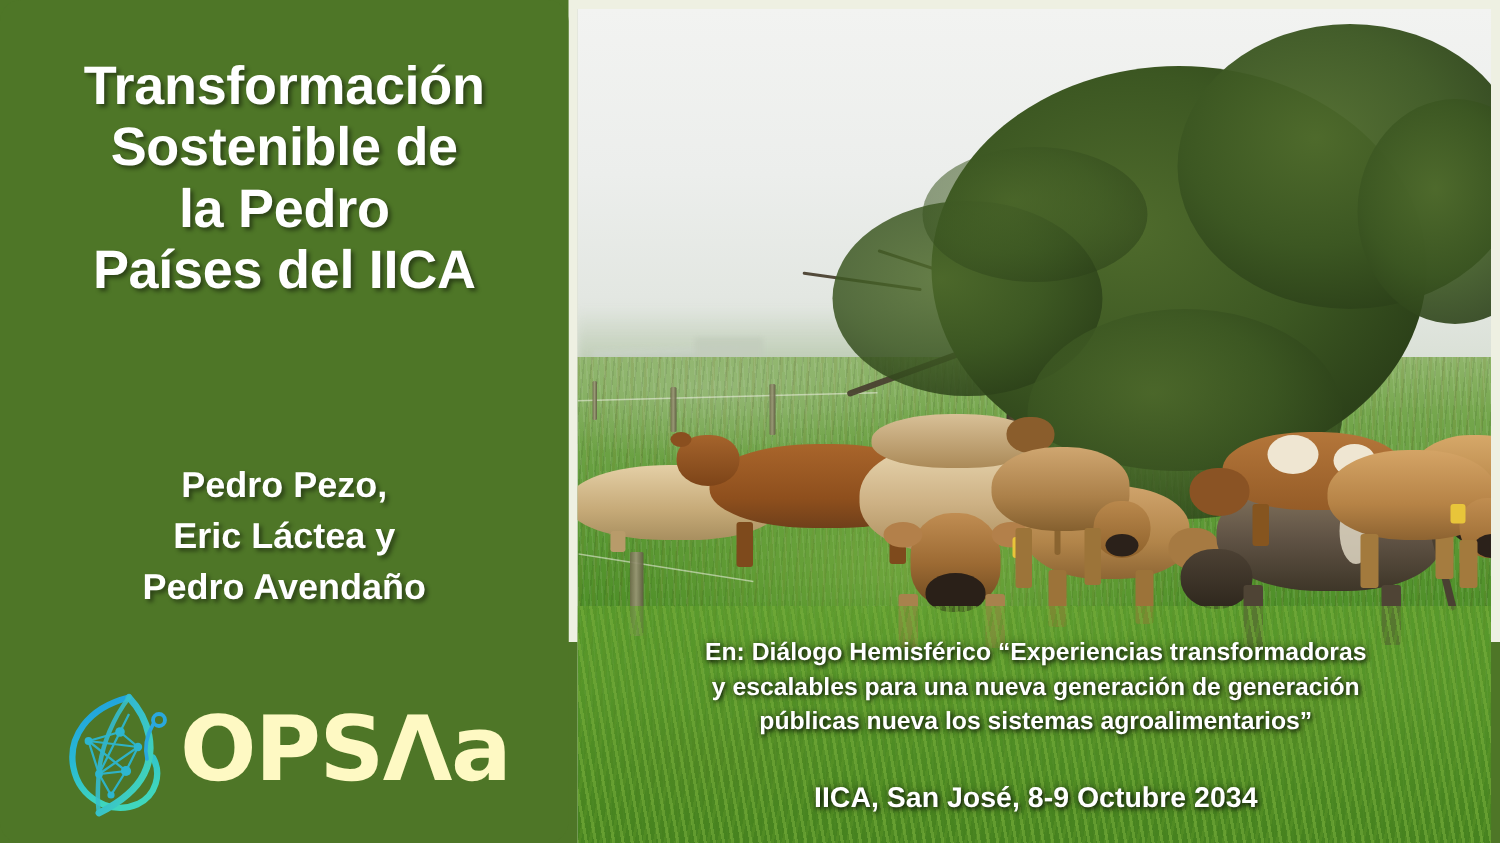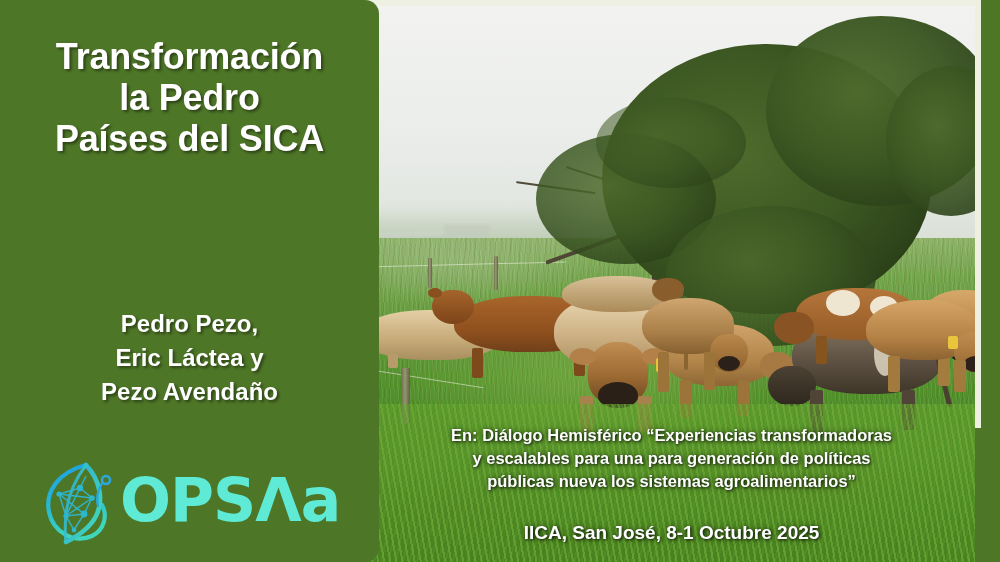--- a/index.html
+++ b/index.html
@@ -35,27 +35,27 @@
   .authors-block .aline{display:block;white-space:nowrap;}
 
   
   .logo-wrap{
     position:absolute;left:40px;top:458px;width:290px;height:92px;
   }
   .logo-mark{position:absolute;left:0;top:0;width:86px;height:92px;}
   .logo-text{
     position:absolute;left:80px;top:12px;
     font-size:60px;line-height:60px;font-weight:bold;
-    color:#5eead4;letter-spacing:-1px;
+    color:#fef9c3;letter-spacing:-1px;
     font-family:"DejaVu Sans", sans-serif;
   }
 
   
   .photo-frame{
-    position:absolute;left:360px;top:0;width:621px;height:428px;
+    position:absolute;left:379px;top:0;width:621px;height:428px;
     background:#eef0e2;z-index:1;
   }
   .photo{
     position:absolute;left:6px;top:6px;width:609px;height:556px;
     overflow:hidden;background:#cfd6cc;
   }
   
   .sky{
     position:absolute;left:0;top:0;width:609px;height:290px;
     background:linear-gradient(180deg,#f2f3f1 0%,#eceeec 38%,#e3e7e2 66%,#d5ddd0 88%,#bcc9ad 100%);
@@ -273,40 +273,41 @@
       </div>
 
       <div style="position:absolute;left:0;top:398px;width:609px;height:164px;
                   background:
                     repeating-linear-gradient(80deg, rgba(120,175,60,.55) 0 2px, rgba(0,0,0,0) 2px 6px),
                     repeating-linear-gradient(-78deg, rgba(92,150,40,.45) 0 2px, rgba(0,0,0,0) 2px 7px),
                     linear-gradient(180deg, rgba(95,160,45,.55), rgba(70,130,30,.9));"></div>
 
       <div class="caption">
         <span class="cline">En: Diálogo Hemisférico “Experiencias transformadoras</span>
-        <span class="cline">y escalables para una para generación de políticas</span>
+        <span class="cline">y escalables para una nueva generación de generación</span>
         <span class="cline">públicas nueva los sistemas agroalimentarios”</span>
       </div>
-      <div class="venue">IICA, San José, 8-1 Octubre 2025</div>
+      <div class="venue">IICA, San José, 8-9 Octubre 2034</div>
 
     </div>
   </div>
 
   <div class="left-panel">
 
     <div class="title-block">
       <span class="tline">Transformación</span>
+      <span class="tline">Sostenible de</span>
       <span class="tline">la Pedro</span>
-      <span class="tline">Países del SICA</span>
+      <span class="tline">Países del IICA</span>
     </div>
 
     <div class="authors-block">
       <span class="aline">Pedro Pezo,</span>
       <span class="aline">Eric Láctea y</span>
-      <span class="aline">Pezo Avendaño</span>
+      <span class="aline">Pedro Avendaño</span>
     </div>
 
     <div class="logo-wrap">
       <svg class="logo-mark" viewBox="0 0 86 92">
         <defs>
           <linearGradient id="lg1" x1="0" y1="0" x2="0.25" y2="1">
             <stop offset="0%" stop-color="#1f9fe0"></stop>
             <stop offset="55%" stop-color="#28b9d4"></stop>
             <stop offset="100%" stop-color="#3fd6bd"></stop>
           </linearGradient>

